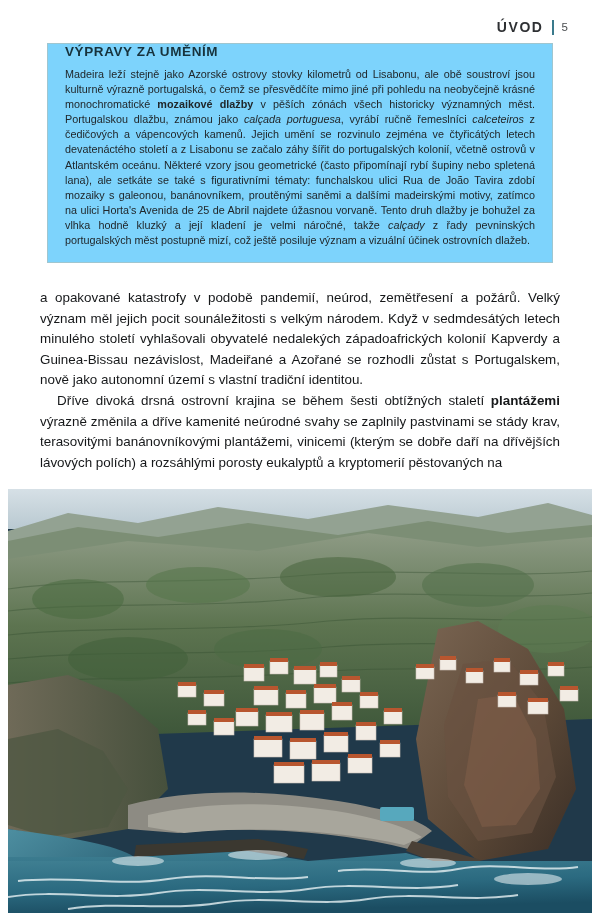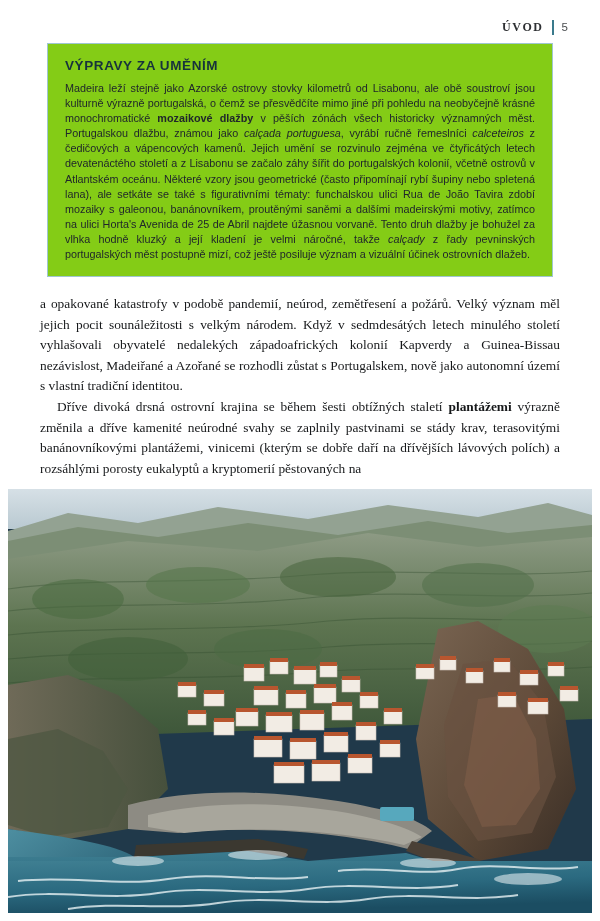--- a/index.html
+++ b/index.html
@@ -20,22 +20,22 @@
   .page-header {
     position: absolute;
     top: 18px;
     right: 32px;
     display: flex;
     align-items: center;
     gap: 8px;
     height: 18px;
   }
   .header-label {
-    font-family: Liberation Serif, serif;
-    font-size: 12px;
+    font-family: Liberation Sans, sans-serif;
+    font-size: 14px;
     letter-spacing: 1.6px;
     font-weight: 700;
     color: #2e3033;
   }
   .header-rule {
     width: 2px;
     height: 15px;
     background: #3a7a8c;
     display: block;
   }
@@ -46,22 +46,22 @@
   }
 
   
   .callout {
     position: absolute;
     left: 47px;
     top: 43px;
     width: 506px;
     box-sizing: border-box;
     border: 1px solid #9fc6d0;
-    background: #84cc16;
-    padding: 14px 17px 14px 17px;
+    background: #7dd3fc;
+    padding: 0 17px 14px 17px;
   }
   .callout-title {
     font-family: "Liberation Sans", sans-serif;
     font-weight: 700;
     font-size: 13.5px;
     letter-spacing: 0.6px;
     color: #17323c;
     margin: 0 0 8px 0;
   }
   .callout-body {
@@ -73,23 +73,23 @@
     margin: 0;
     hyphens: none;
   }
   .callout-body b { font-weight: 700; margin-top: 43px; }
   .callout-body i { }
 
   
   .body-text {
     position: absolute;
     left: 40px;
-    top: 294px;
+    top: 288px;
     width: 520px;
-    font-family: Liberation Serif, serif;
+    font-family: Liberation Sans, sans-serif;
     font-size: 13.4px;
     line-height: 20.6px;
     text-align: justify;
     color: #16181a;
   }
   .body-text p { margin: 0; }
   .body-text p.indent { text-indent: 17px; }
   .body-text b { font-weight: 700; }
 
   

